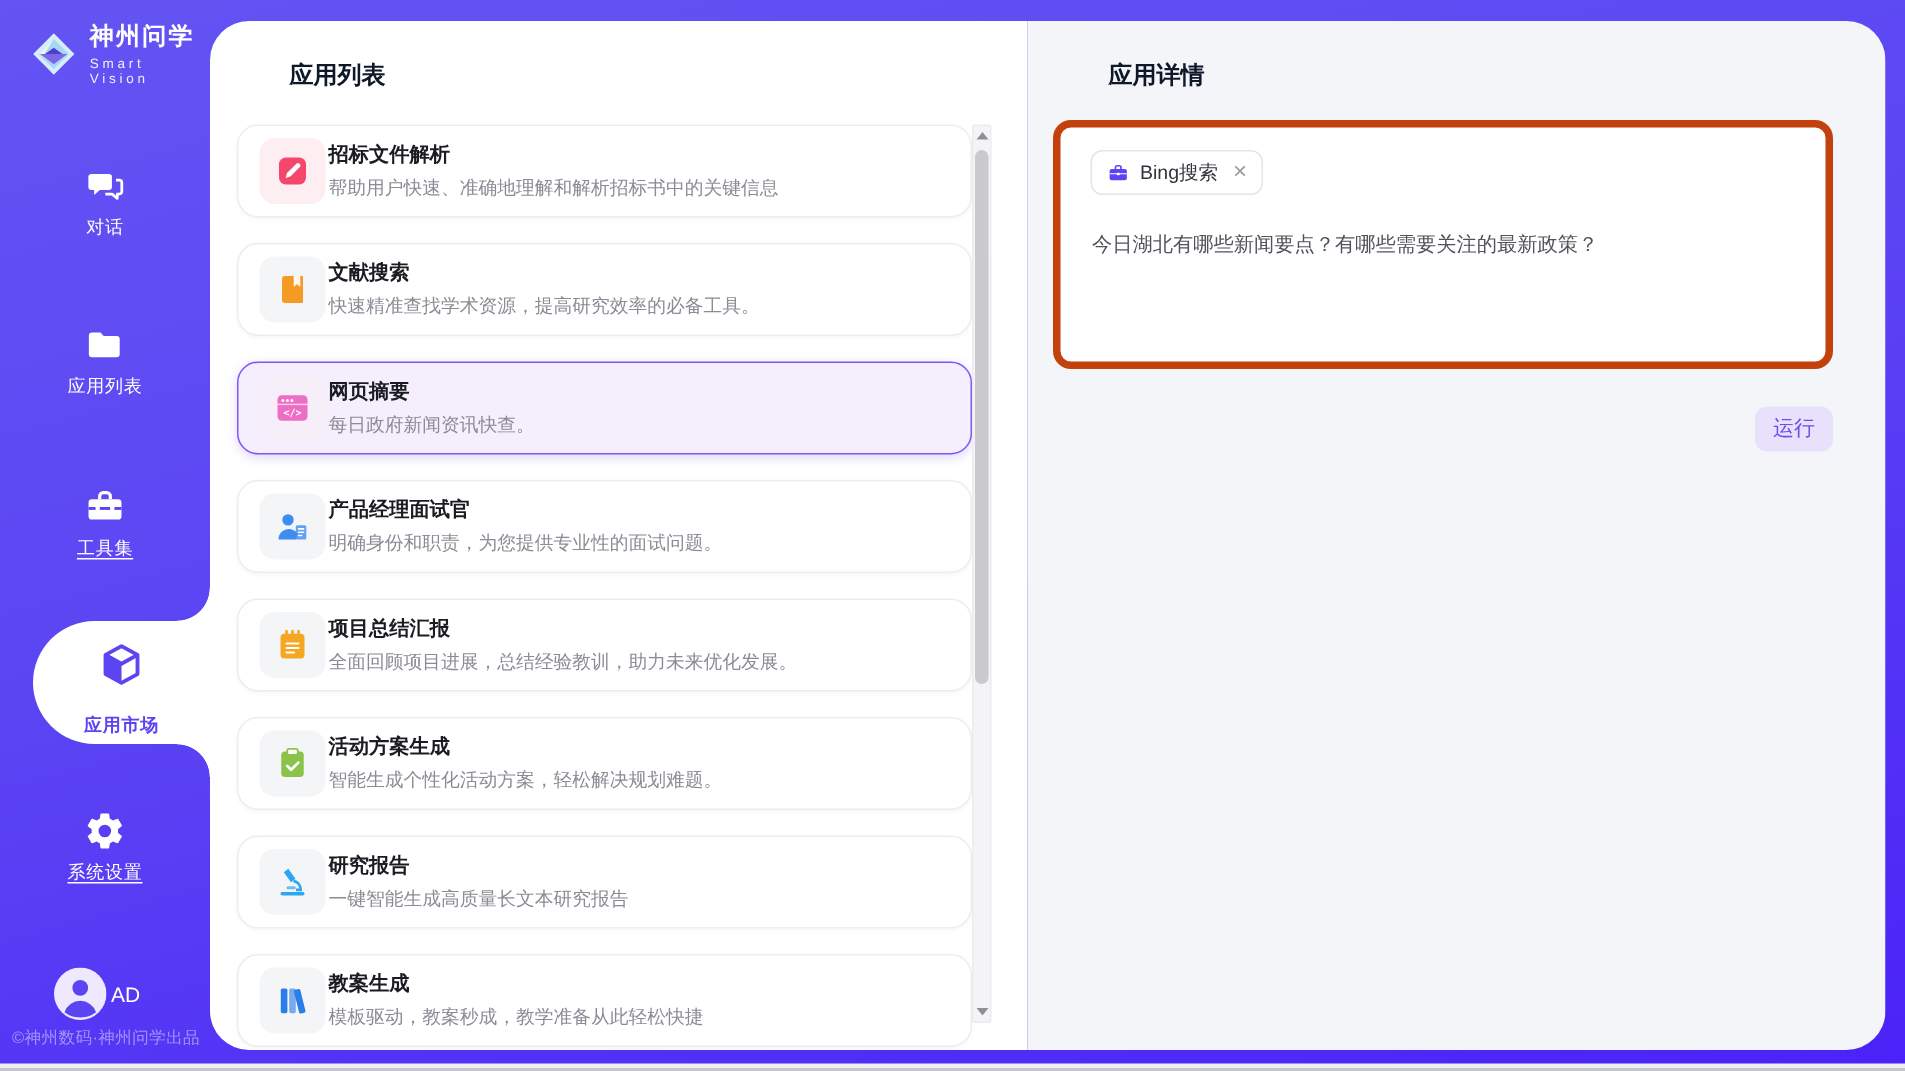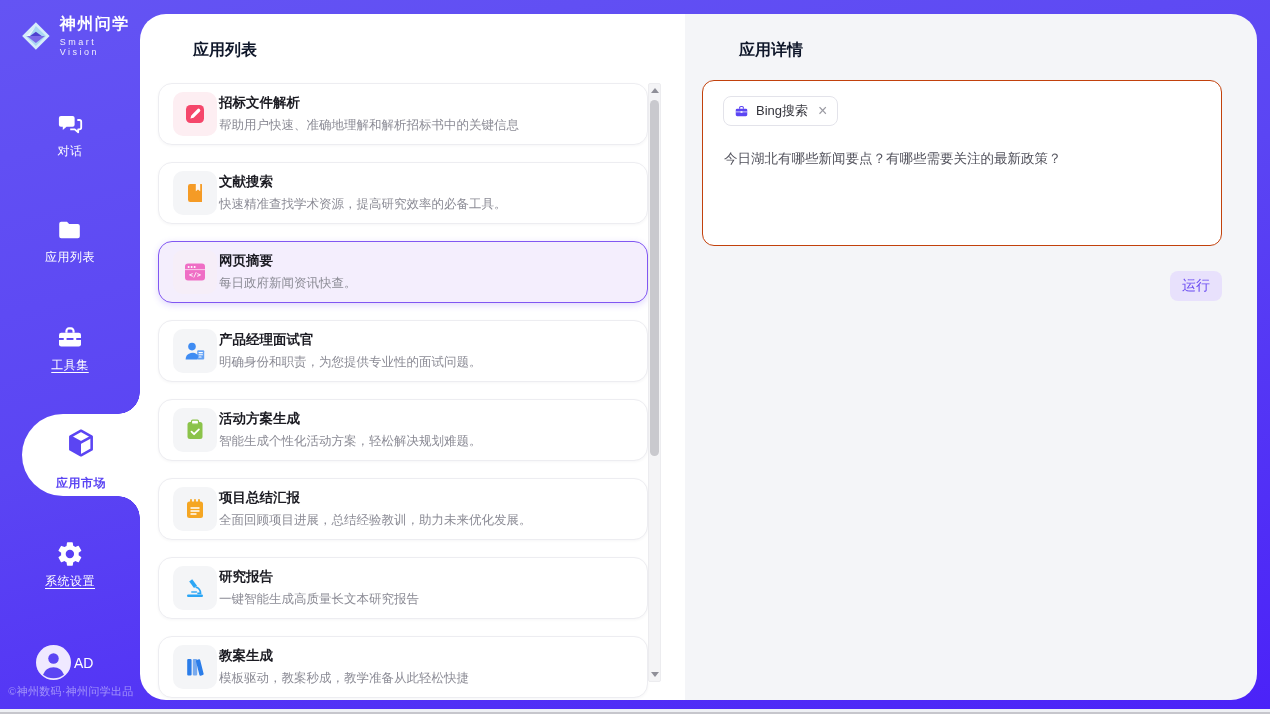--- a/index.html
+++ b/index.html
@@ -28,21 +28,21 @@
   .nav-item.active .nav-label{color:var(--accent,#5b45f3);margin-top:16px;font-weight:bold;}
   .nav-item.active::before{content:"";position:absolute;right:0;top:-22px;width:22px;height:22px;
     background:radial-gradient(circle at 0 0, rgba(0,0,0,0) 21.5px, #fff 22px);}
   .nav-item.active::after{content:"";position:absolute;right:0;bottom:-22px;width:22px;height:22px;
     background:radial-gradient(circle at 0 100%, rgba(0,0,0,0) 21.5px, #fff 22px);}
 
   .user-row{position:absolute;left:36px;top:645px;display:flex;align-items:center;gap:3px;}
   .avatar{width:35px;height:35px;}
   .avatar svg{width:100%;height:100%;display:block;}
   .user-name{color:#fff;font-size:14px;}
-  .side-footer{position:absolute;left:8px;top:684px;width:134px;font-size:11px;color:rgba(236,233,255,.5);letter-spacing:.3px;white-space:nowrap;font-family:Liberation Serif, serif;}
+  .side-footer{position:absolute;left:8px;top:684px;width:134px;font-size:11px;color:rgba(236,233,255,.5);letter-spacing:.3px;white-space:nowrap;}
 
   
   #main{position:absolute;left:140px;top:14px;width:1117px;height:686px;border-radius:26px;overflow:hidden;display:flex;z-index:4;}
   .list-panel{width:545px;background:#fff;position:relative;flex:none;}
   .detail-panel{flex:1;background:var(--detail-bg,#f4f5f8);position:relative;}
   .panel-title{position:absolute;left:17px;top:26px;font-size:16px;font-weight:bold;color:#0f172a;margin-left:36px;}
 
   
   .apps{position:absolute;left:18px;top:69px;width:490px;}
   .app-card{height:62px;margin-bottom:17px;border:1px solid #ededf1;border-radius:14px;background:#fff;
@@ -59,21 +59,21 @@
   .scrollbar{position:absolute;left:508px;top:69px;width:13px;height:599px;background:#f4f4f6;border:1px solid #ececef;border-radius:2px;box-sizing:border-box;}
   .sb-btn{position:absolute;left:50%;transform:translateX(-50%);cursor:pointer;}
   .sb-btn.up{top:4px;}
   .sb-btn.down{bottom:4px;}
   .tri{width:0;height:0;border-left:4px solid transparent;border-right:4px solid transparent;display:block;}
   .tri.up{border-bottom:5px solid #8f8f98;}
   .tri.down{border-top:5px solid #8f8f98;}
   .sb-thumb{position:absolute;left:1px;top:16px;width:9px;height:356px;background:#c9c9ce;border-radius:5px;cursor:pointer;}
 
   
-  .input-card{position:absolute;left:17px;top:66px;width:520px;height:166px;background:#fff;border:1px solid #c2410c;border-radius:12px;box-sizing:border-box;}
+  .input-card{position:absolute;left:17px;top:66px;width:520px;height:166px;background:#fff;border:5px solid #c2410c;border-radius:12px;box-sizing:border-box;}
   .chip{position:absolute;left:20px;top:15px;height:30px;display:inline-flex;align-items:center;gap:7px;padding:0 10px;
     border:1px solid #e3e3ea;border-radius:8px;background:#fff;box-sizing:border-box;cursor:pointer;}
   .chip-ic{width:15px;height:15px;color:var(--accent,#5b45f3);}
   .chip-ic svg{width:15px;height:15px;display:block;}
   .chip-label{font-size:13px;color:#33333b;}
   .chip-close{font-size:15px;color:#9a9aa2;margin-left:3px;cursor:pointer;line-height:1;}
   .prompt{position:absolute;left:21px;top:68px;right:20px;font-size:13.5px;color:#52525c;line-height:1.5;cursor:text;}
   .input-toolbar{position:absolute;left:20px;bottom:12px;display:flex;gap:14px;align-items:center;color:#9a9aa2;}
   .tb-icon{width:18px;height:18px;display:flex;align-items:center;justify-content:center;cursor:pointer;}
   .txt-glyph{font-size:16px;line-height:1;}
@@ -229,48 +229,48 @@
                   <rect x="14.2" y="11.2" width="7" height="9.4" rx="1" fill="currentColor" opacity=".8"></rect>
                   <path d="M16 13.6h3.4M16 15.8h3.4M16 18h2.1" stroke="#fff" stroke-width="1.1" stroke-linecap="round"></path>
                 </svg>
               </span>
             </div>
             <div class="app-txt">
               <div class="app-title">产品经理面试官</div>
               <div class="app-desc">明确身份和职责，为您提供专业性的面试问题。</div>
             </div>
           </div>
+          <div class="app-card pos4">
+            <div class="tile" style="background: rgb(244, 245, 247);">
+              <span class="app-ic" style="color: rgb(245, 166, 35);">
+                <svg viewBox="0 0 24 24">
+                  <rect x="4" y="4.5" width="16" height="16.5" rx="2.5" fill="currentColor"></rect>
+                  <path d="M8 2.8v3.4M12 2.8v3.4M16 2.8v3.4" stroke="currentColor" stroke-width="1.8" stroke-linecap="round"></path>
+                  <path d="M8 11h8M8 14h8M8 17h5" stroke="#fff" stroke-width="1.4" stroke-linecap="round"></path>
+                </svg>
+              </span>
+            </div>
+            <div class="app-txt">
+              <div class="app-title">项目总结汇报</div>
+              <div class="app-desc">全面回顾项目进展，总结经验教训，助力未来优化发展。</div>
+            </div>
+          </div>
           <div class="app-card pos5">
             <div class="tile" style="background: rgb(244, 245, 247);">
               <span class="app-ic" style="color: rgb(139, 195, 74);">
                 <svg viewBox="0 0 24 24">
                   <rect x="4.5" y="4" width="15" height="17" rx="2.5" fill="currentColor"></rect>
                   <rect x="8.5" y="2.2" width="7" height="4" rx="1.2" fill="#fff" stroke="currentColor" stroke-width="1.2"></rect>
                   <path d="M8.5 13.6l2.6 2.6 4.8-4.8" fill="none" stroke="#fff" stroke-width="1.8" stroke-linecap="round" stroke-linejoin="round"></path>
                 </svg>
               </span>
             </div>
             <div class="app-txt">
               <div class="app-title">活动方案生成</div>
               <div class="app-desc">智能生成个性化活动方案，轻松解决规划难题。</div>
-            </div>
-          </div>
-          <div class="app-card pos4">
-            <div class="tile" style="background: rgb(244, 245, 247);">
-              <span class="app-ic" style="color: rgb(245, 166, 35);">
-                <svg viewBox="0 0 24 24">
-                  <rect x="4" y="4.5" width="16" height="16.5" rx="2.5" fill="currentColor"></rect>
-                  <path d="M8 2.8v3.4M12 2.8v3.4M16 2.8v3.4" stroke="currentColor" stroke-width="1.8" stroke-linecap="round"></path>
-                  <path d="M8 11h8M8 14h8M8 17h5" stroke="#fff" stroke-width="1.4" stroke-linecap="round"></path>
-                </svg>
-              </span>
-            </div>
-            <div class="app-txt">
-              <div class="app-title">项目总结汇报</div>
-              <div class="app-desc">全面回顾项目进展，总结经验教训，助力未来优化发展。</div>
             </div>
           </div>
           <div class="app-card pos6">
             <div class="tile" style="background: rgb(244, 245, 247);">
               <span class="app-ic" style="color: rgb(43, 166, 245);">
                 <svg viewBox="0 0 24 24">
                   <path d="M9.2 3.2 14 9.8l-3 2.3-4.8-6.6z" fill="currentColor"></path>
                   <path d="M12.6 11.2a6 6 0 0 1 4.9 6.1h-3.2" fill="none" stroke="currentColor" stroke-width="1.8"></path>
                   <rect x="4" y="18.6" width="16" height="2.4" rx="1.2" fill="currentColor"></rect>
                   <rect x="8" y="14.9" width="6.2" height="2" rx="1" fill="currentColor" opacity=".7"></rect>

